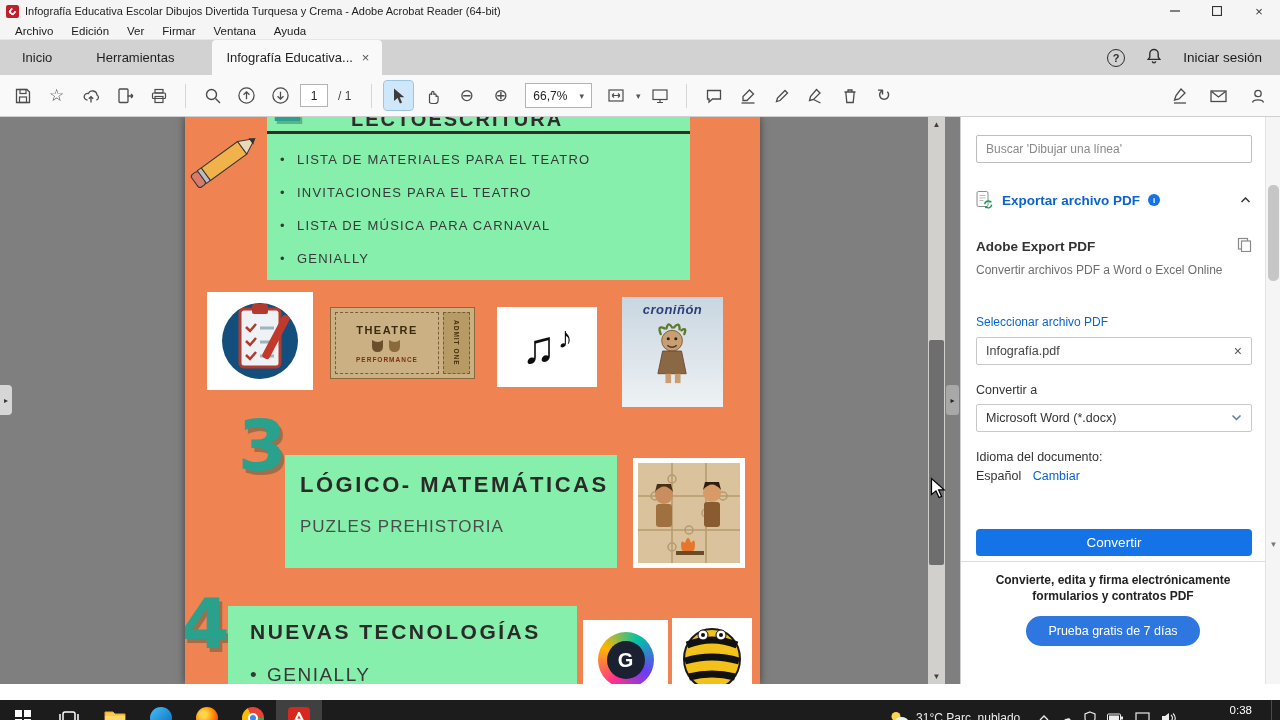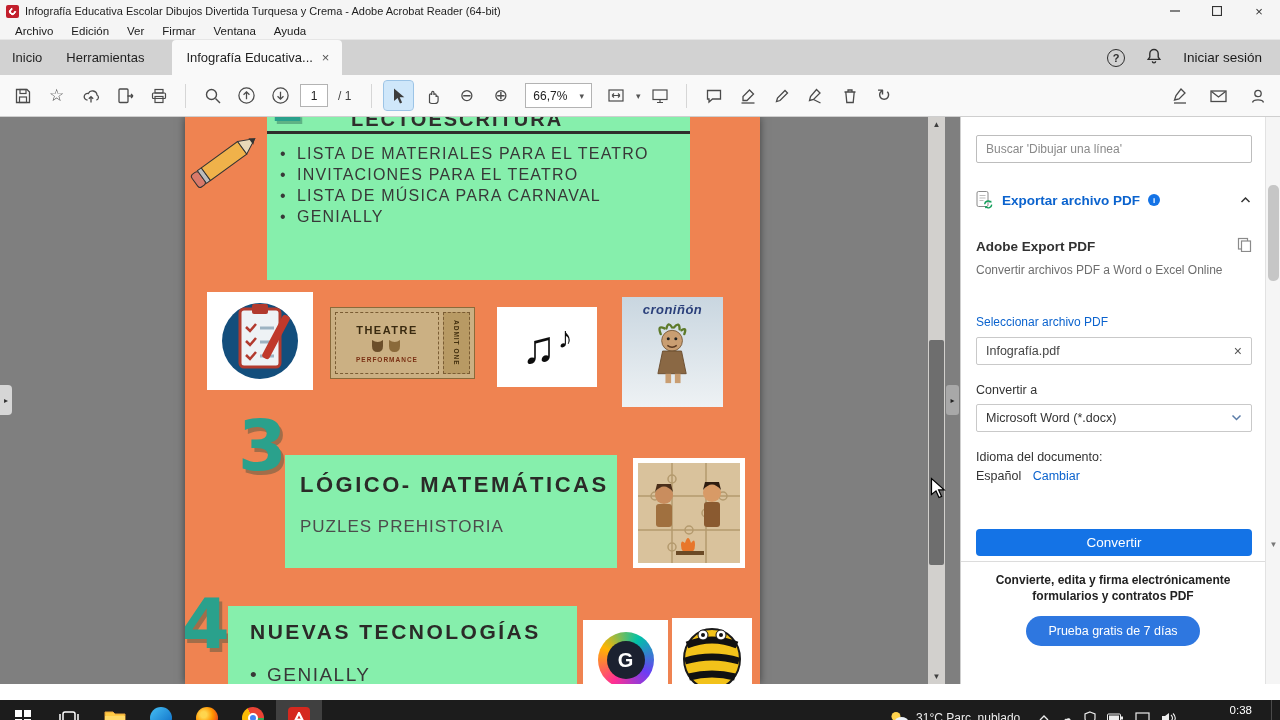--- a/index.html
+++ b/index.html
@@ -14,21 +14,21 @@
   .title { font-size:11px; color:#1d1d1d; }
   .win-controls { margin-left:auto; display:flex; height:100%; }
   .win-btn { width:42px; height:100%; display:flex; align-items:center; justify-content:center; color:#333; font-size:13px; }
 
   
   .menubar { position:absolute; left:0; top:22px; right:0; height:18px; background:#f5f5f5; display:flex; align-items:center; padding-left:6px; border-bottom:1px solid #e6e6e6; }
   .menu-item { font-size:11.5px; color:#1a1a1a; padding:0 9px; line-height:18px; }
 
   
   .tabbar { position:absolute; left:0; top:40px; right:0; height:35px; background:#d2d2d2; display:flex; align-items:stretch; }
-  .tab { font-size:13px; color:#1f1f1f; padding:0 12px; display:flex; align-items:center; }
+  .tab { font-size:13px; color:#1f1f1f; padding:0 22px; display:flex; align-items:center; }
   .tab.doc { background:#f9f9f9; margin-left:16px; width:170px; padding:0 10px 0 14px; justify-content:space-between; border-radius:4px 4px 0 0; }
   .tab-close { color:#555; font-size:13px; padding:0 3px; }
   .tabbar-right { margin-left:auto; display:flex; align-items:center; gap:20px; padding-right:18px; }
   .help-circle { width:18px; height:18px; border:1.6px solid #2e2e2e; border-radius:50%; font-size:11px; font-weight:bold; display:flex; align-items:center; justify-content:center; color:#2e2e2e; }
   .signin { font-size:13.5px; color:#1a1a1a; }
 
   
   .toolbar { position:absolute; left:0; top:75px; right:0; height:42px; background:#f9f9f9; border-bottom:1px solid #cfcfcf; display:flex; align-items:center; padding:0 8px; gap:5px; }
   .tbtn { width:29px; height:29px; display:flex; align-items:center; justify-content:center; border-radius:3px; color:#4b4b4b; font-size:17px; flex:0 0 auto; }
   .tbtn.active-tool { background:#cfe7fa; outline:1px solid #9cc4e6; }
@@ -48,21 +48,21 @@
   .panel-scroll { position:relative; width:15px; background:#f5f5f5; border-left:1px solid #e2e2e2; }
 
   
   .page { position:absolute; left:185px; top:0; width:575px; height:567px; background:#ef8351; box-shadow:0 0 8px rgba(0,0,0,.5); overflow:hidden; }
   .cream { position:absolute; background:#86efac; }
   .lecto-box { left:82px; top:-42px; width:423px; height:205px; }
   .rule2 { position:absolute; left:82px; top:14px; width:423px; height:2.5px; background:#2f2e2c; }
   .num2 { position:absolute; left:86px; top:-34px; font-size:48px; font-weight:bold; color:#2aa18c; line-height:0.9; text-shadow:2px 3px 0 rgba(20,70,60,.35); font-family:"DejaVu Sans", sans-serif; }
   .title2 { position:absolute; left:166px; top:-9px; font-size:20px; font-weight:bold; letter-spacing:2px; color:#2f2e2c; }
   .pdf-list { position:absolute; left:95px; top:26px; width:400px; list-style:none; }
-  .pdf-list li { position:relative; padding-left:17px; font-size:16px; letter-spacing:1.2px; line-height:21px; color:#383838; }
+  .pdf-list li { position:relative; padding-left:17px; font-size:13px; letter-spacing:1.2px; line-height:33px; color:#383838; }
   .pdf-list li::before { content:"•"; position:absolute; left:0; }
   .pencil { position:absolute; left:2px; top:32px; transform:rotate(-36deg); }
 
   .img-card { position:absolute; background:#fff; display:flex; align-items:center; justify-content:center; overflow:hidden; }
   .card-clip { left:22px; top:175px; width:106px; height:98px; }
   .card-ticket { left:145px; top:190px; width:145px; height:72px; background:#cbb083; border:1px solid #8a6a3a; padding:4px; display:flex; align-items:stretch; }
   .ticket-main { flex:1; border:1.5px dashed #7a5c33; display:flex; flex-direction:column; align-items:center; justify-content:center; gap:2px; }
   .ticket-title { font-size:11px; font-weight:bold; color:#3a2a10; letter-spacing:1.5px; }
   .ticket-sub { font-size:6.5px; font-weight:bold; color:#7a3014; letter-spacing:1px; }
   .ticket-stub { width:27px; margin-left:4px; border:1.5px dashed #7a5c33; background:#b89a64; display:flex; align-items:center; justify-content:center; }

